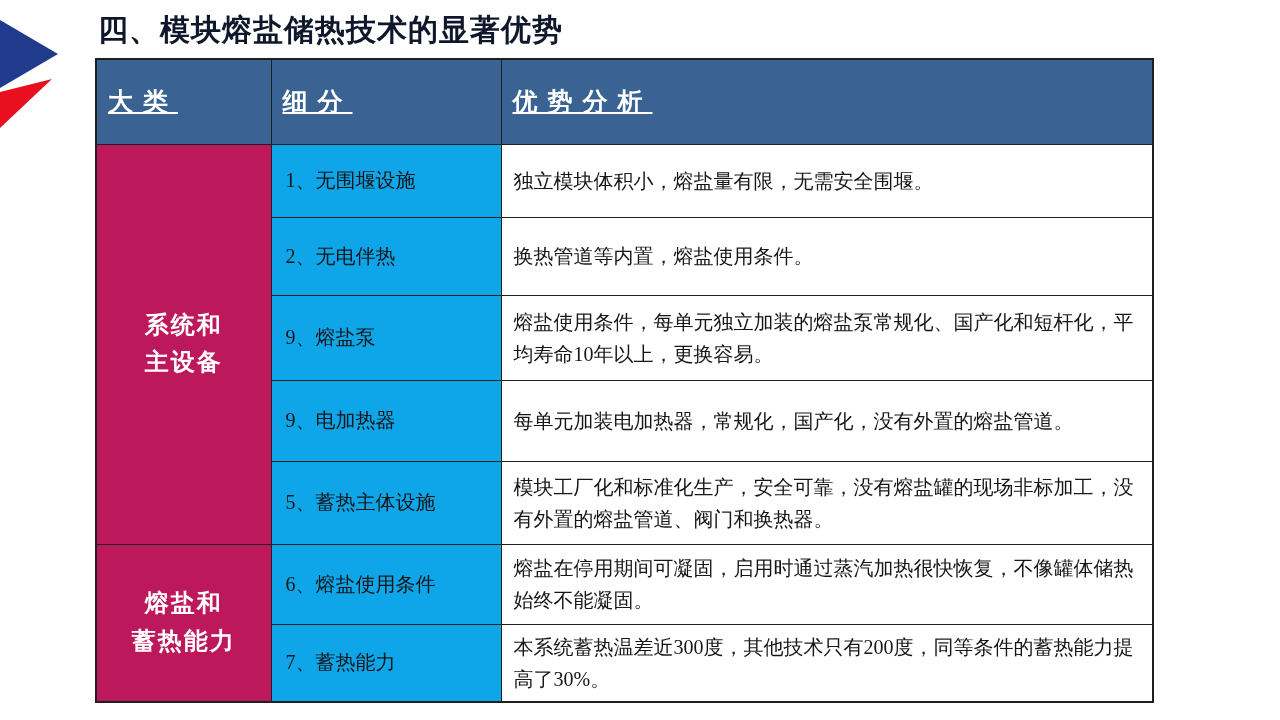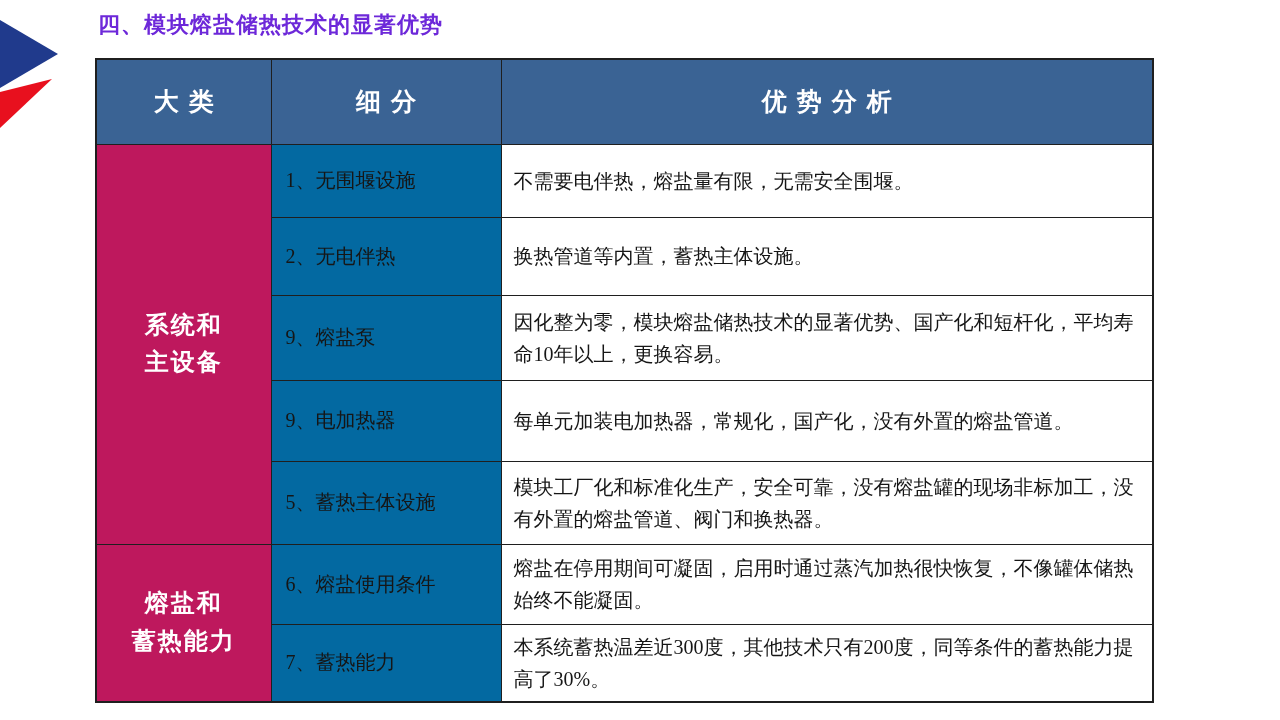--- a/index.html
+++ b/index.html
@@ -12,22 +12,22 @@
   }
 
   
   .accent-arrow{
     position:absolute;left:0;top:0;width:70px;height:135px;
   }
 
   
   .slide-title{
     position:absolute;left:98px;top:10px;
-    font-size:22px;font-weight:bold;
-    color:#6d28d9;
+    font-size:30px;font-weight:bold;
+    color:#0f172a;
     letter-spacing:1px;
     white-space:nowrap;
   }
 
   
   table.adv-table{
     position:absolute;left:95px;top:58px;
     width:1057px;height:641px;
     border-collapse:collapse;
     table-layout:fixed;
@@ -44,33 +44,33 @@
   .adv-table tbody tr:nth-child(3){height:85px;}
   .adv-table tbody tr:nth-child(4){height:81px;}
   .adv-table tbody tr:nth-child(5){height:83px;margin-left:48px;}
   .adv-table tbody tr:nth-child(6){height:80px;}
   .adv-table tbody tr:nth-child(7){height:76px;border-radius:32px;}
 
   .adv-table th{
     background:#3a6394;
     color:#ffffff;
     font-size:25px;font-weight:bold;
-    text-align:center;
-    letter-spacing:10px;text-indent:10px;
+    text-align:left;
+    letter-spacing:10px;text-indent:10px;text-decoration:underline;
   }
   td.cat-cell{
     background:#be185d;
     color:#ffffff;
     font-size:24px;font-weight:bold;
     text-align:center;
     line-height:1.55;
     letter-spacing:2px;
   }
   td.item-cell{
-    background:#0369a1;
+    background:#0ea5e9;
     color:#161616;
     font-size:20px;
     text-align:left;
     padding:4px 6px 4px 14px;
   }
   td.analysis-cell{
     background:#ffffff;
     color:#161616;
     font-size:20px;
     text-align:left;
@@ -101,29 +101,29 @@
       <th>优势分析</th>
     </tr>
   </thead>
   <tbody>
     <tr>
       <td class="cat-cell" rowspan="5">
         <div>系统和</div>
         <div>主设备</div>
       </td>
       <td class="item-cell">1、无围堰设施</td>
-      <td class="analysis-cell">不需要电伴热，熔盐量有限，无需安全围堰。</td>
+      <td class="analysis-cell">独立模块体积小，熔盐量有限，无需安全围堰。</td>
     </tr>
     <tr>
       <td class="item-cell">2、无电伴热</td>
-      <td class="analysis-cell">换热管道等内置，蓄热主体设施。</td>
+      <td class="analysis-cell">换热管道等内置，熔盐使用条件。</td>
     </tr>
     <tr>
       <td class="item-cell">9、熔盐泵</td>
-      <td class="analysis-cell">因化整为零，模块熔盐储热技术的显著优势、国产化和短杆化，平均寿命10年以上，更换容易。</td>
+      <td class="analysis-cell">熔盐使用条件，每单元独立加装的熔盐泵常规化、国产化和短杆化，平均寿命10年以上，更换容易。</td>
     </tr>
     <tr>
       <td class="item-cell">9、电加热器</td>
       <td class="analysis-cell">每单元加装电加热器，常规化，国产化，没有外置的熔盐管道。</td>
     </tr>
     <tr>
       <td class="item-cell">5、蓄热主体设施</td>
       <td class="analysis-cell">模块工厂化和标准化生产，安全可靠，没有熔盐罐的现场非标加工，没有外置的熔盐管道、阀门和换热器。</td>
     </tr>
     <tr>

